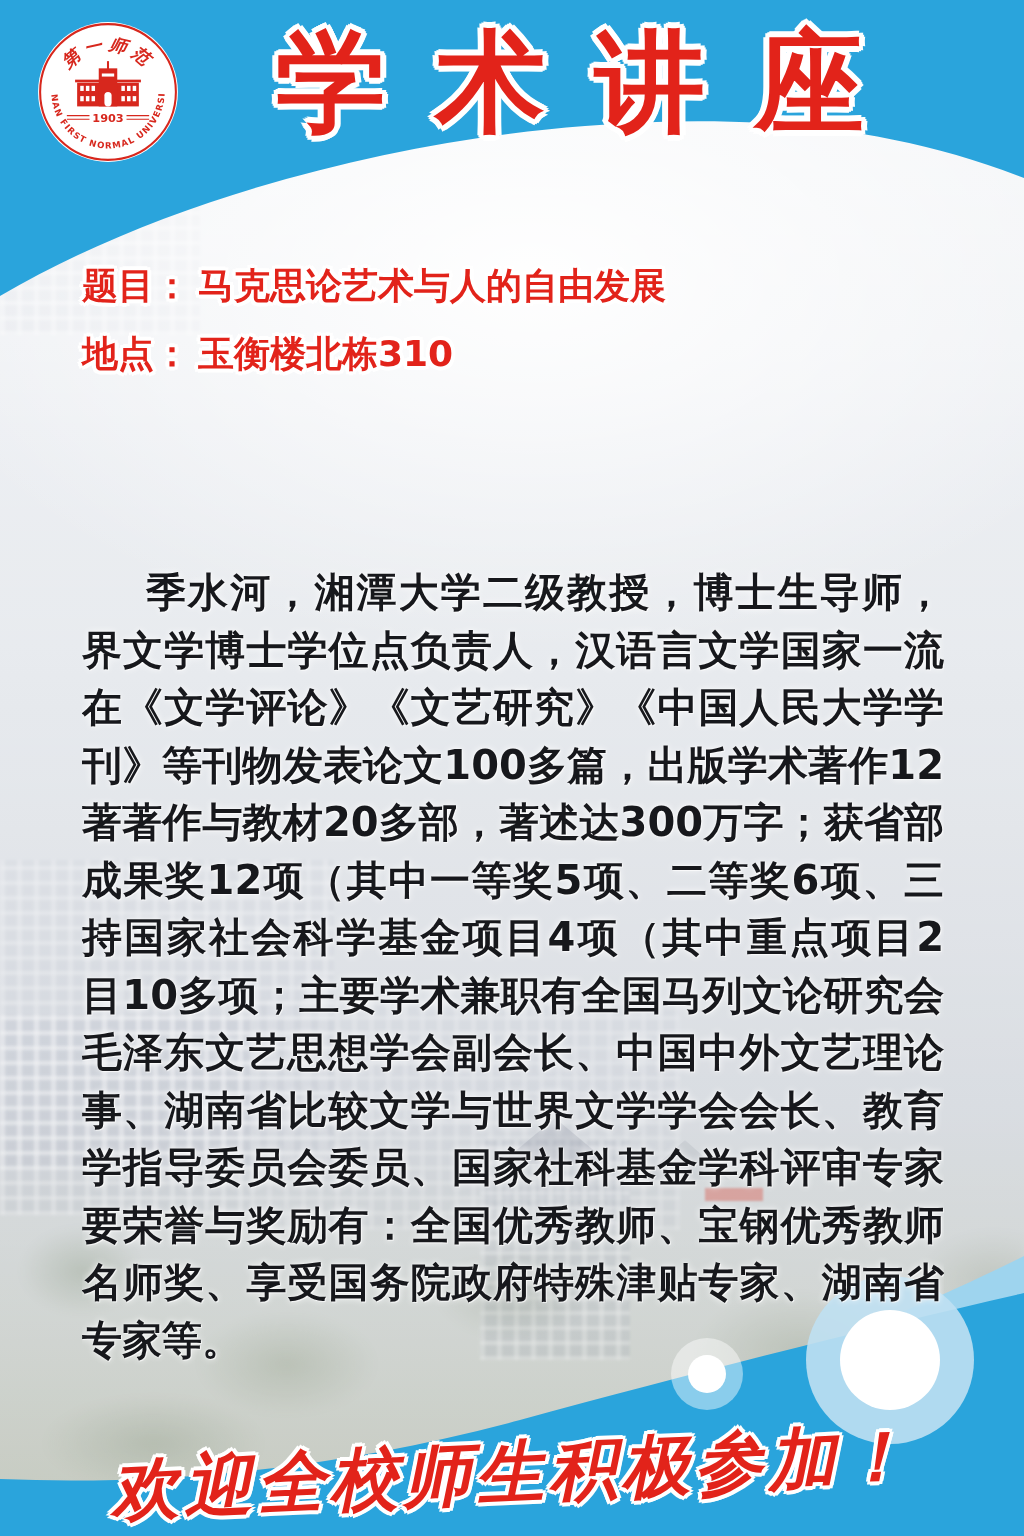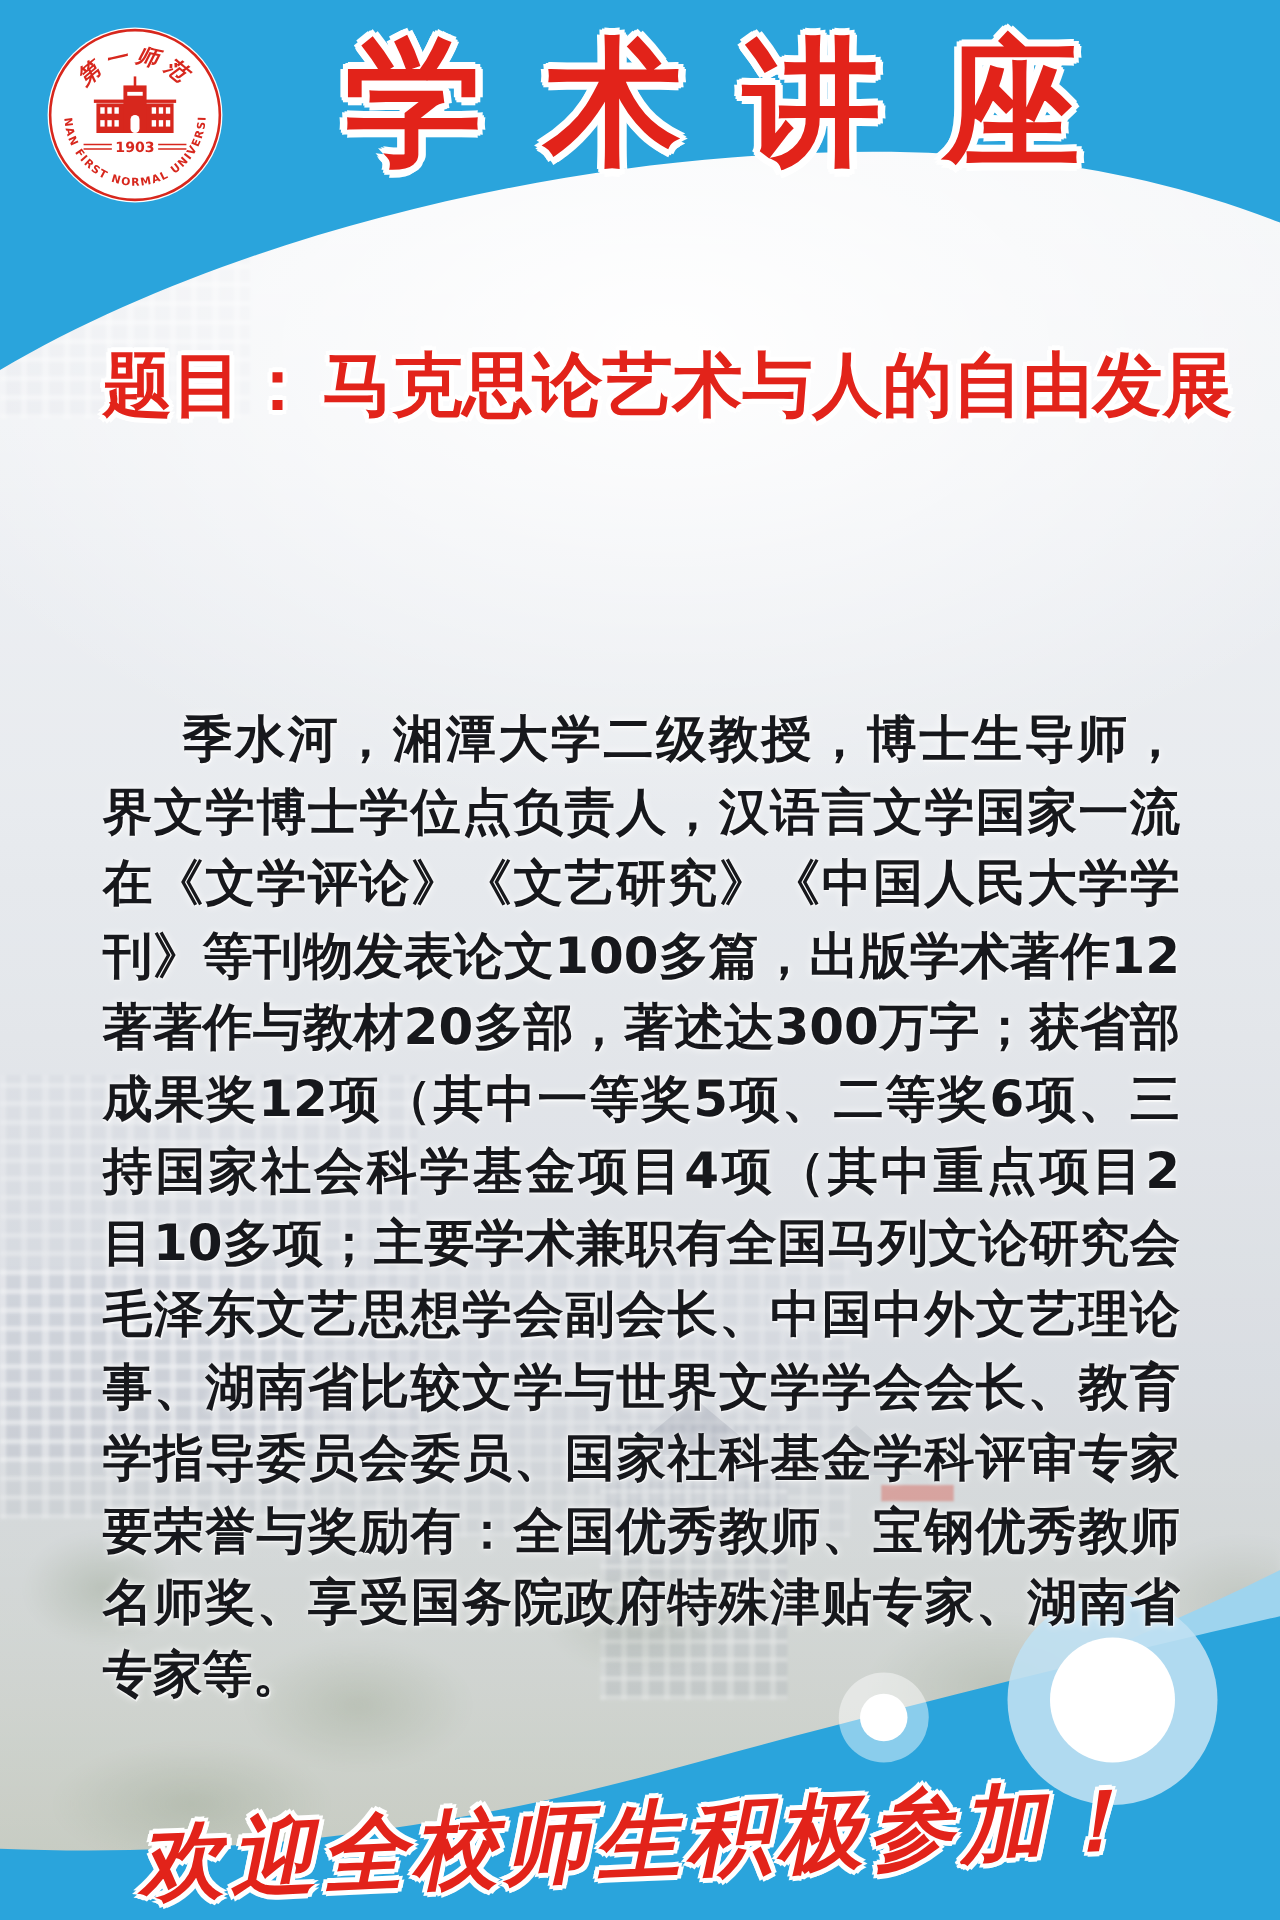--- a/index.html
+++ b/index.html
@@ -57,21 +57,21 @@
   }
   .outline-lg{text-shadow:
     -6px 0 0 #fff,6px 0 0 #fff,0 -6px 0 #fff,0 6px 0 #fff,
     -4px -4px 0 #fff,4px -4px 0 #fff,-4px 4px 0 #fff,4px 4px 0 #fff,
     -5px 2px 0 #fff,5px -2px 0 #fff,-2px -5px 0 #fff,2px 5px 0 #fff;}
   .outline-md{text-shadow:
     -4px 0 0 #fff,4px 0 0 #fff,0 -4px 0 #fff,0 4px 0 #fff,
     -3px -3px 0 #fff,3px -3px 0 #fff,-3px 3px 0 #fff,3px 3px 0 #fff;}
   
   .info{position:absolute;left:82px;top:252px;width:880px;}
-  .info-row{font-size:56px;line-height:68px;font-weight:900;color:var(--accent-red);white-space:nowrap;margin-top:23px;}
+  .info-row{font-size:36px;line-height:68px;font-weight:900;color:var(--accent-red);white-space:nowrap;}
   .info-row .val{margin-left:8px;}
   
   .bio{position:absolute;left:82px;top:564px;width:862px;color:var(--body-black);
     font-size:40px;line-height:57.5px;font-weight:700;
     text-shadow:0 0 7px rgba(255,255,255,.95),0 0 2px rgba(255,255,255,.9),1px 1px 0 rgba(255,255,255,.6);}
   .bio-line{text-align:justify;text-align-last:justify;height:57.5px;overflow:hidden;}
   .bio-line.first{text-indent:64px;}
   .bio-line.last{text-align:center;text-align-last:left;}
   
   .welcome{
@@ -148,20 +148,23 @@
     <span>学</span>
     <span>术</span>
     <span>讲</span>
     <span>座</span>
   </div>
 
   <div class="info">
     <div class="info-row outline-md">
       <span class="lbl">题目：</span><span class="val">马克思论艺术与人的自由发展</span>
     </div>
+    <div class="info-row outline-md">
+      <span class="lbl">地点：</span><span class="val">玉衡楼北栋310</span>
+    </div>
   </div>
 
   <div class="bio">
     <div class="bio-line first">季水河，湘潭大学二级教授，博士生导师，比较文学与世</div>
     <div class="bio-line">界文学博士学位点负责人，汉语言文学国家一流专业负责人；</div>
     <div class="bio-line">在《文学评论》《文艺研究》《中国人民大学学报》《学术月</div>
     <div class="bio-line">刊》等刊物发表论文100多篇，出版学术著作12部，主编、合</div>
     <div class="bio-line">著著作与教材20多部，著述达300万字；获省部级科研、教学</div>
     <div class="bio-line">成果奖12项（其中一等奖5项、二等奖6项、三等奖1项）；主</div>
     <div class="bio-line">持国家社会科学基金项目4项（其中重点项目2项）、省部级项</div>

